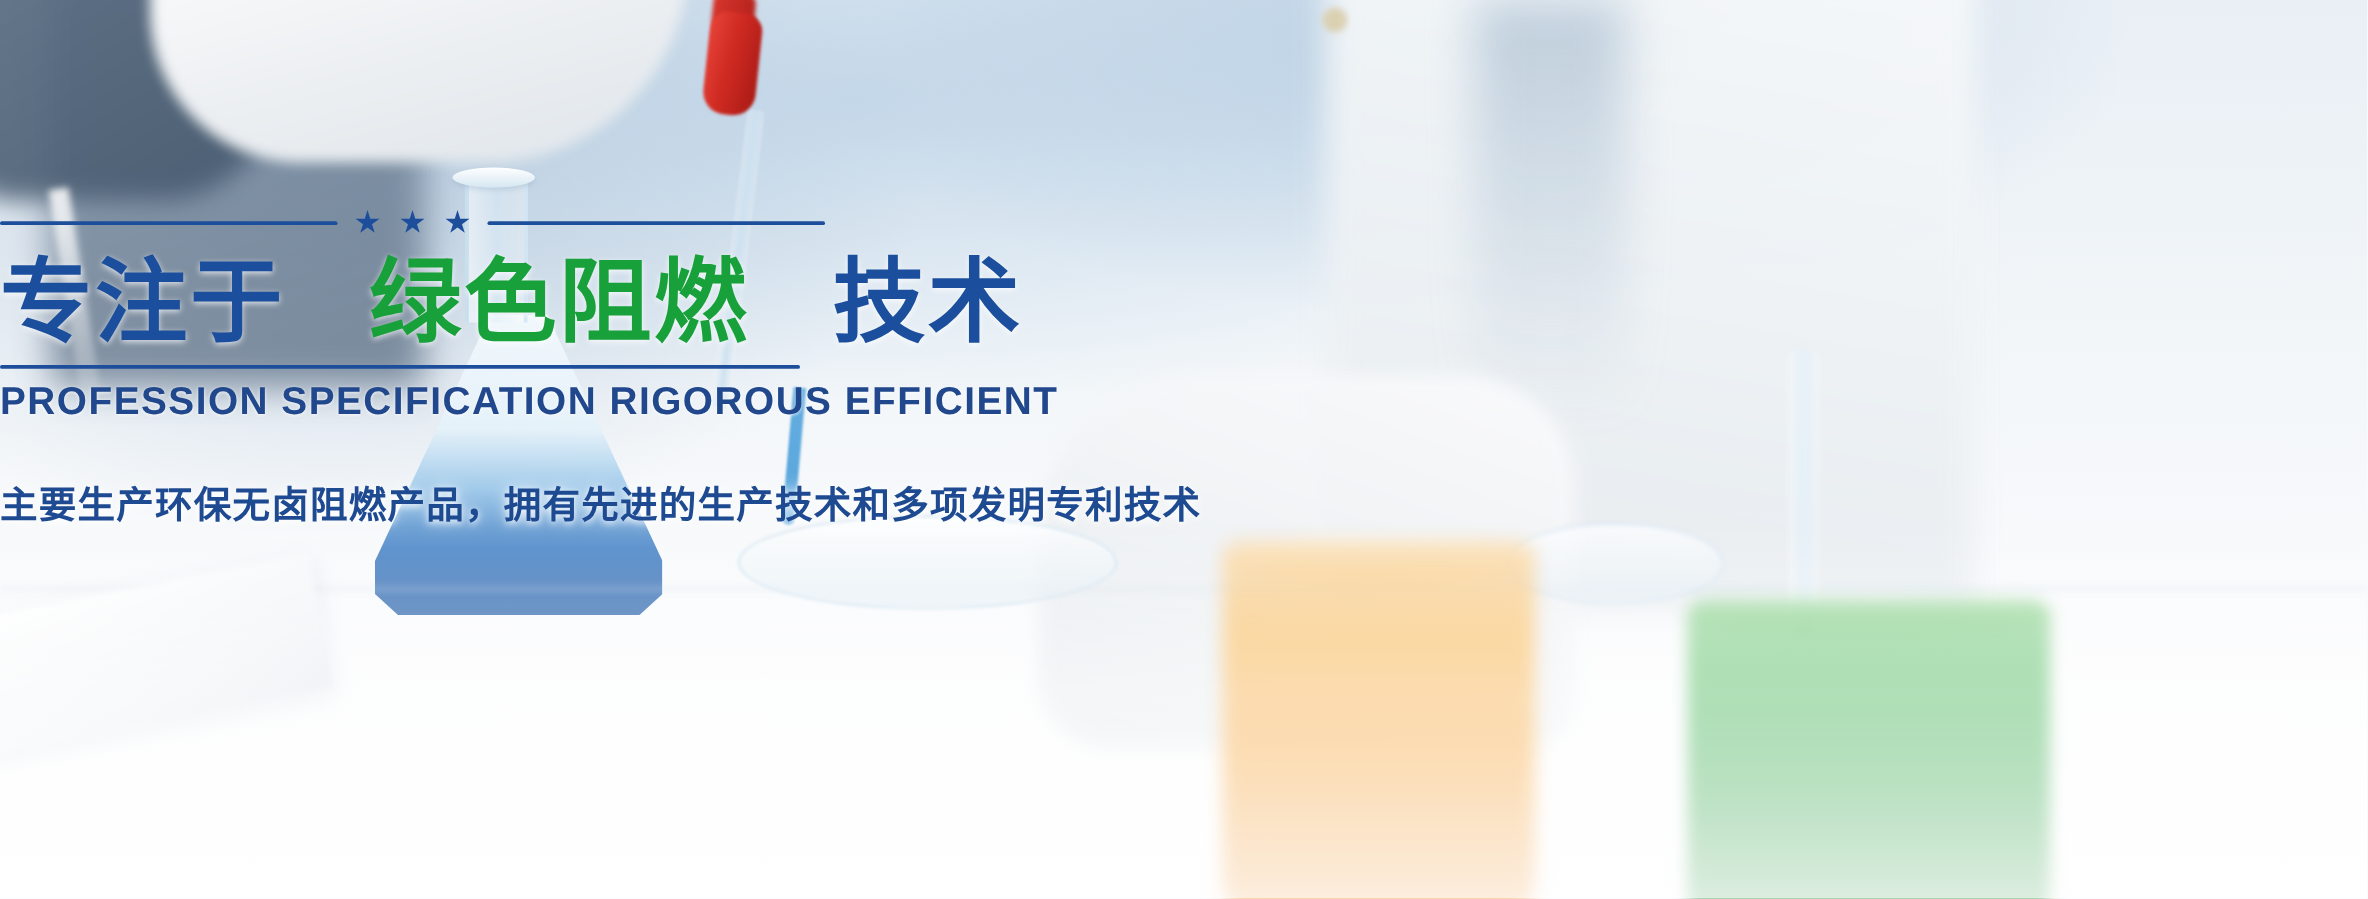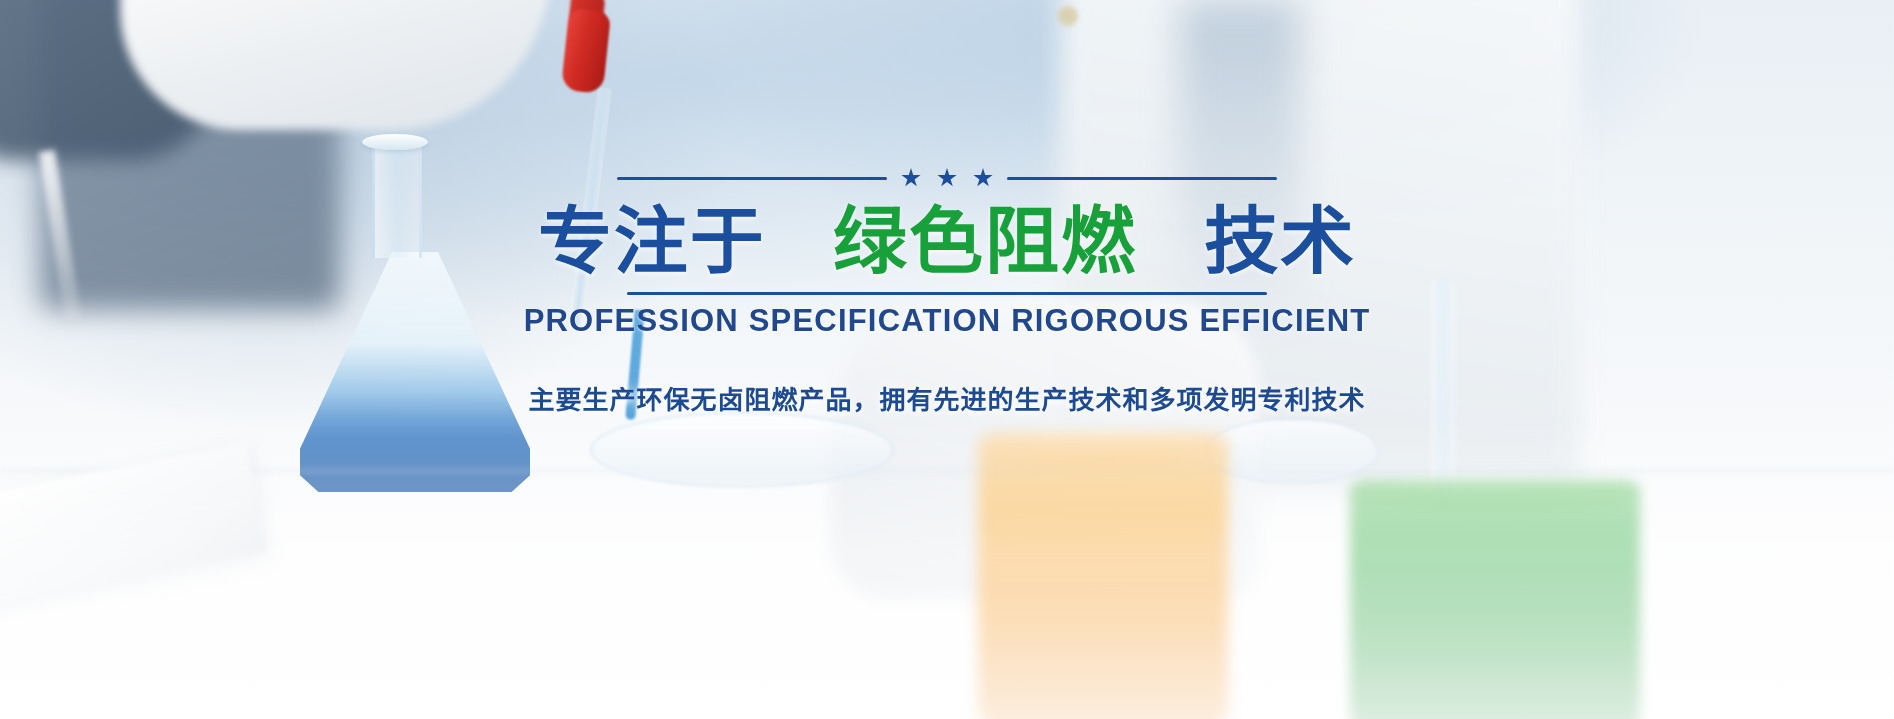--- a/index.html
+++ b/index.html
@@ -284,21 +284,20 @@
     background: rgba(205,220,232,0.55);
     filter: blur(3px);
   }
 
   
   .overlay {
     position: absolute;
     inset: 0;
     display: flex;
     flex-direction: column;
-    align-items: center;
     padding-top: 168px;
     box-sizing: border-box;
   }
 
   
   .rule-row {
     display: flex;
     align-items: center;
     justify-content: center;
     gap: 14px;
@@ -348,21 +347,21 @@
     font-size: 31px;
     font-weight: 700;
     letter-spacing: 1.2px;
     color: #21488c;
     white-space: nowrap;
     text-shadow: 0 1px 3px rgba(255,255,255,0.8);
   }
 
   .tagline-cn {
     margin-top: 40px;
-    font-size: 26px;
+    font-size: 30px;
     font-weight: 700;
     letter-spacing: 1px;
     color: #1e4a92;
     white-space: nowrap;
     text-shadow: 0 2px 6px rgba(255,255,255,0.92), 0 0 14px rgba(255,255,255,0.7);
     font-family: Liberation Mono, monospace;
   }
 </style>
 </head>
 <body>

